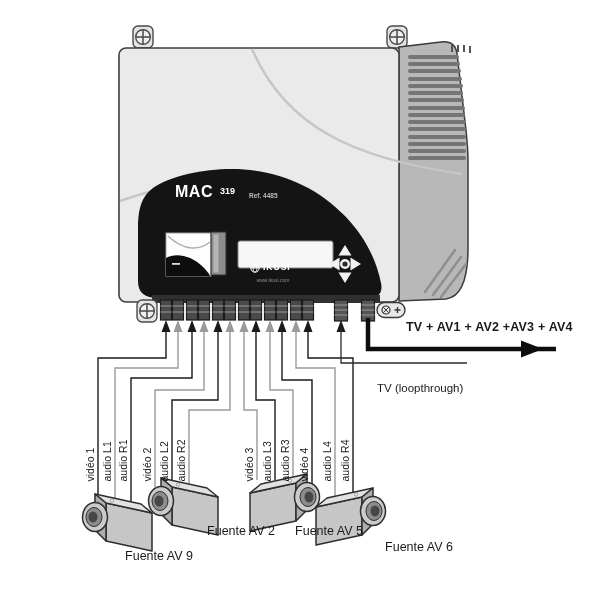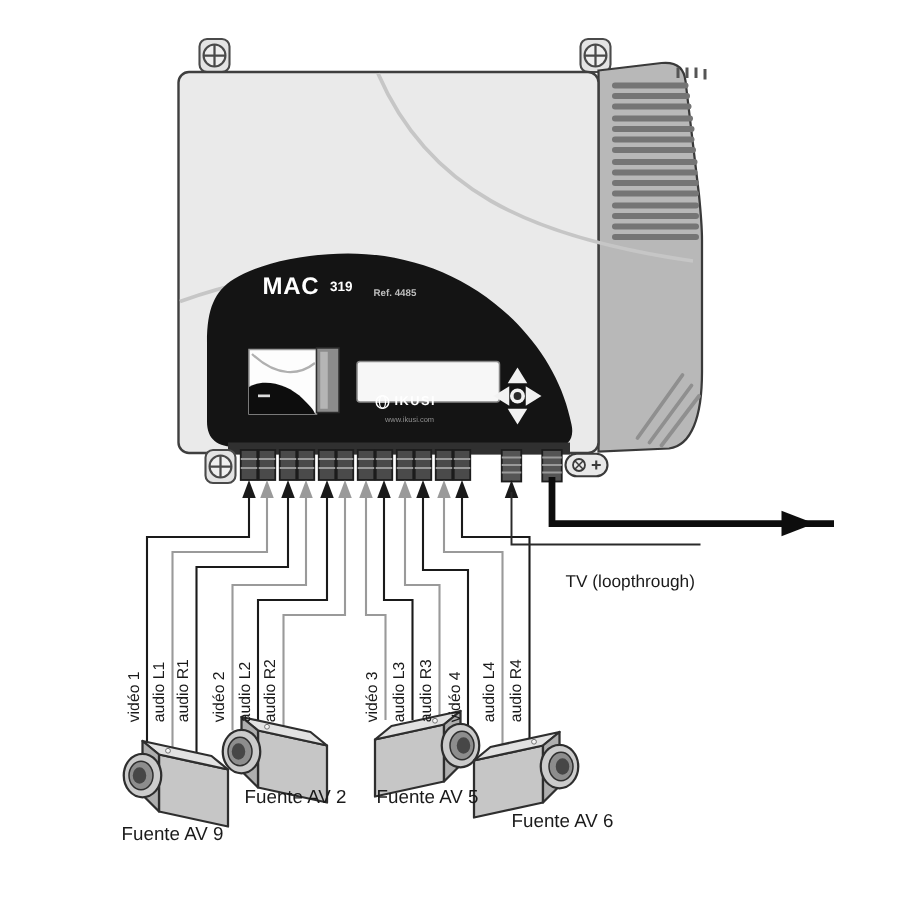--- a/index.html
+++ b/index.html
@@ -13,21 +13,21 @@
   .ref{left:249px;top:192px;font-size:6.5px;color:#bdbdbd;font-weight:bold;}
   .brand{left:250px;top:263px;display:flex;align-items:flex-start;gap:3px;color:#fff;}
   .brand-name{font-size:8.5px;font-weight:bold;letter-spacing:1px;line-height:1;}
   .brand-site{left:250px;top:277px;width:46px;text-align:center;font-size:5px;color:#8f8f8f;}
   .rfout{left:406px;top:320px;font-size:12.5px;font-weight:bold;letter-spacing:.2px;}
   .loop{left:377px;top:382px;font-size:11.5px;}
   .inlabel{position:absolute;z-index:2;width:66px;height:13px;font-size:10.5px;
            transform:rotate(-90deg);transform-origin:center;text-align:left;
            color:#1a1a1a;line-height:13px;white-space:nowrap;}
   .srclabel{position:absolute;z-index:2;width:90px;text-align:center;font-size:12.5px;
-            font-weight:500;white-space:nowrap;}
+            font-weight:500;white-space:nowrap;padding-left:44px;}
 </style>
 </head>
 <body>
 
 <div class="stage">
 
 <svg class="art" width="607" height="615" viewBox="0 0 607 615">
   <defs>
     <g id="screw">
       <rect x="-10" y="-11" width="20" height="22" rx="5" fill="#e4e4e4" stroke="#4a4a4a" stroke-width="1.4"></rect>
@@ -206,20 +206,21 @@
 <div class="txt brand">
   <svg width="10" height="10" viewBox="0 0 10 10">
     <circle cx="5" cy="5" r="4.2" fill="none" stroke="#fff" stroke-width="1"></circle>
     <line x1="0.8" y1="5" x2="9.2" y2="5" stroke="#fff" stroke-width="0.8"></line>
     <ellipse cx="5" cy="5" rx="2" ry="4.2" fill="none" stroke="#fff" stroke-width="0.8"></ellipse>
   </svg>
   <span class="brand-name">IKUSI</span>
 </div>
 <div class="txt brand-site">www.ikusi.com</div>
 
+<div class="txt rfout">TV + AV1 + AV2 +AV3 + AV4</div>
 <div class="txt loop">TV (loopthrough)</div>
 
 <div class="inlabel" style="left:57px;top:442px">vidéo 1</div>
 <div class="inlabel" style="left:74px;top:442px">audio L1</div>
 <div class="inlabel" style="left:90px;top:442px">audio R1</div>
 <div class="inlabel" style="left:114px;top:442px">vidéo 2</div>
 <div class="inlabel" style="left:131px;top:442px">audio L2</div>
 <div class="inlabel" style="left:148px;top:442px">audio R2</div>
 <div class="inlabel" style="left:216px;top:442px">vidéo 3</div>
 <div class="inlabel" style="left:234px;top:442px">audio L3</div>

